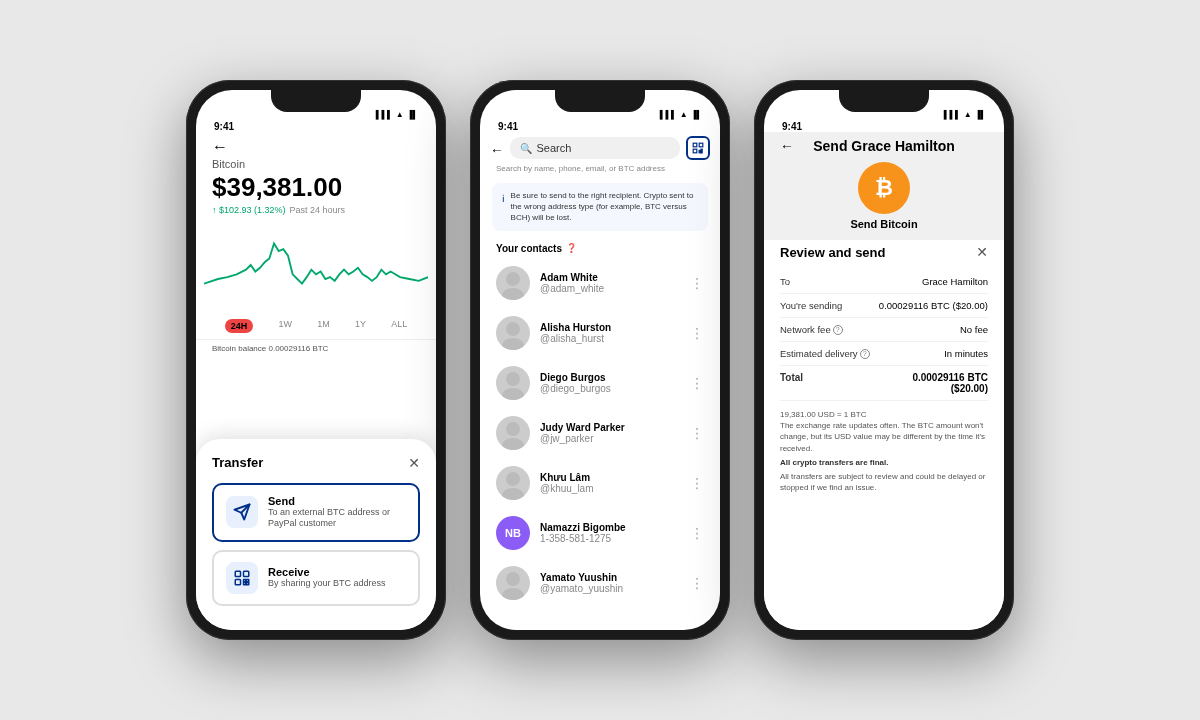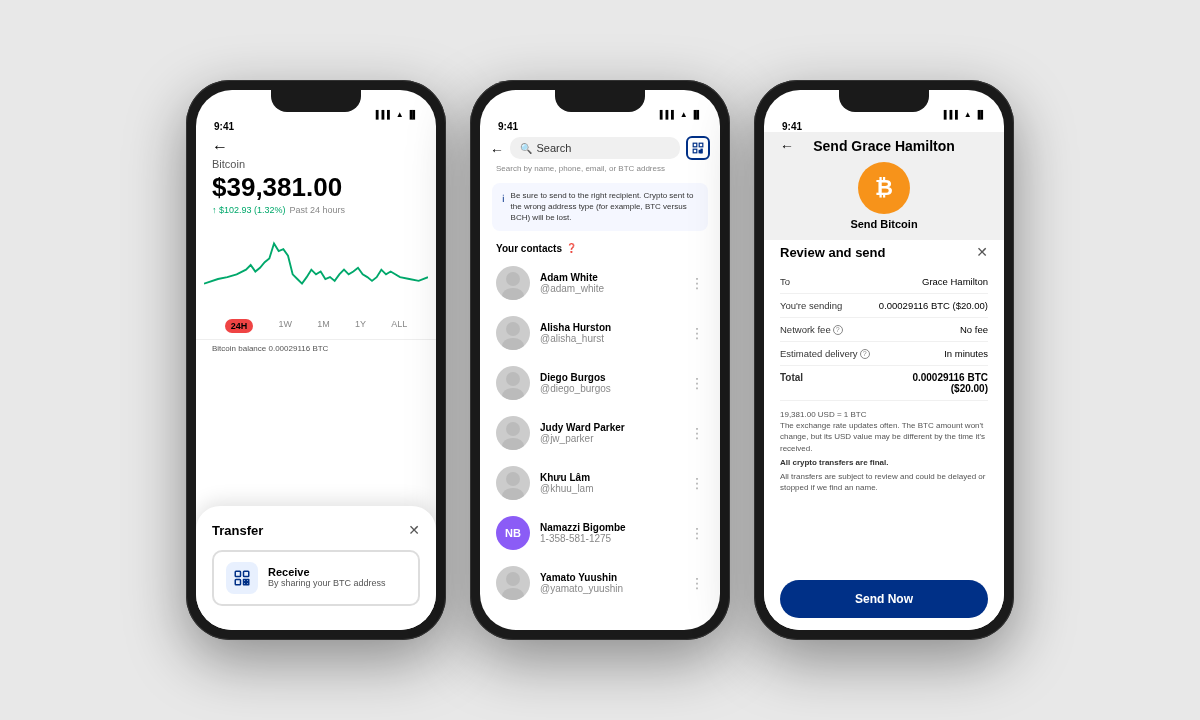--- a/index.html
+++ b/index.html
@@ -535,20 +535,32 @@
           <span>1Y</span>
           <span>ALL</span>
         </div>
         <div class="p1-bitcoin-info">Bitcoin balance   0.00029116 BTC</div>
       </div>
 
       <div class="transfer-modal">
         <div class="modal-header">
           <span class="modal-title">Transfer</span>
           <span class="modal-close">✕</span>
+        </div>
+        <div class="transfer-option selected">
+          <div class="transfer-icon">
+            <svg width="18" height="18" viewBox="0 0 24 24" fill="none" stroke="#003087" stroke-width="2.5" stroke-linecap="round" stroke-linejoin="round">
+              <line x1="22" y1="2" x2="11" y2="13"></line>
+              <polygon points="22 2 15 22 11 13 2 9 22 2"></polygon>
+            </svg>
+          </div>
+          <div class="transfer-text-group">
+            <div class="transfer-label">Send</div>
+            <div class="transfer-desc">To an external BTC address or PayPal customer</div>
+          </div>
         </div>
         <div class="transfer-option">
           <div class="transfer-icon">
             <svg width="18" height="18" viewBox="0 0 24 24" fill="none" stroke="#003087" stroke-width="2" stroke-linecap="round" stroke-linejoin="round">
               <rect x="3" y="3" width="7" height="7" rx="1"></rect>
               <rect x="14" y="3" width="7" height="7" rx="1"></rect>
               <rect x="3" y="14" width="7" height="7" rx="1"></rect>
               <rect x="14" y="14" width="3" height="3"></rect>
               <rect x="18" y="14" width="3" height="3"></rect>
               <rect x="14" y="18" width="3" height="3"></rect>
@@ -742,21 +754,20 @@
           <div class="review-row">
             <span class="review-label bold">Total</span>
             <span class="review-value bold">0.00029116 BTC ($20.00)</span>
           </div>
 
           <div class="exchange-note">
             19,381.00 USD = 1 BTC<br>
             The exchange rate updates often. The BTC amount won't change, but its USD value may be different by the time it's received.
           </div>
           <div class="final-note">All crypto transfers are final.</div>
-          <div class="subject-note">All transfers are subject to review and could be delayed or stopped if we find an name.</div>
-
-          <button class="send-now-btn">Send Now</button>
+          <div class="subject-note">All transfers are subject to review and could be delayed or stopped if we find an issue.</div>
+
         </div>
       </div>
     </div>
   </div>
 
 </div>
 
 </body></html>

